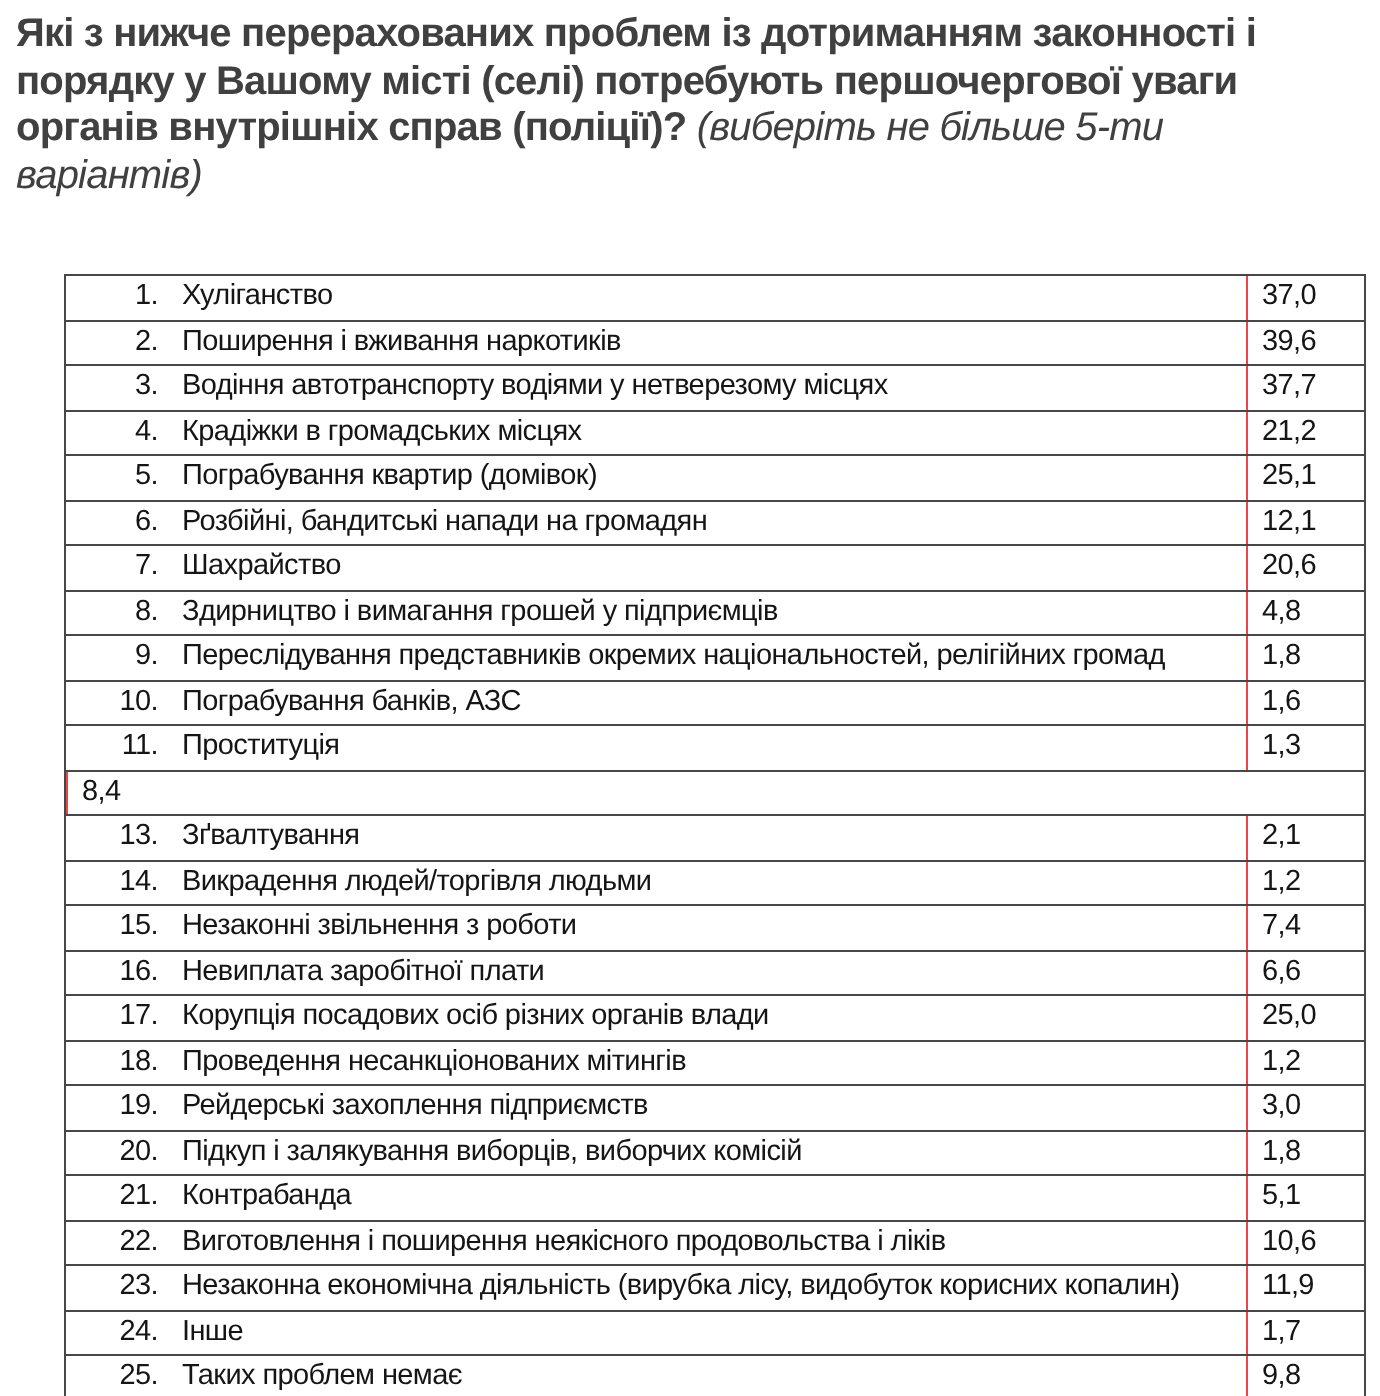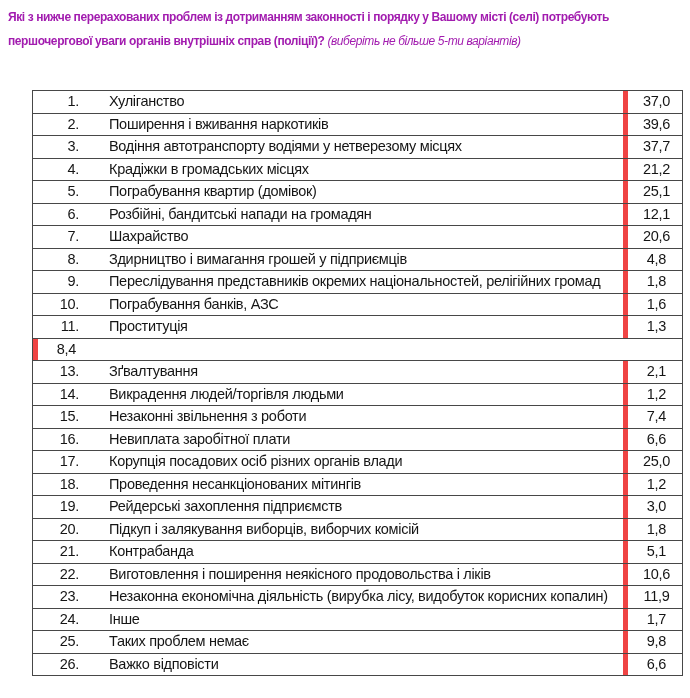--- a/index.html
+++ b/index.html
@@ -18,24 +18,24 @@
     position: relative;
     width: 690px;
     height: 698px;
     background: #ffffff;
   }
   .question {
     margin: 0;
     padding: 6px 6px 0 8px;
     width: 676px;
     box-sizing: border-box;
-    font-size: 12px;
+    font-size: 20px;
     line-height: 23.5px;
     letter-spacing: -0.4px;
-    color: #a21caf;
+    color: #404040;
   }
   .q-bold { font-weight: bold; }
   .q-italic { font-style: italic; font-weight: normal; }
 
   .survey-table {
     margin: 37px 0 0 32px;
     width: 651px;
     box-sizing: border-box;
     border: 1px solid #474747;
     background: #ffffff;
@@ -58,29 +58,29 @@
     align-items: flex-start;
     padding: 1px 6px 1px 2px;
     box-sizing: border-box;
   }
   .num {
     flex: 0 0 44px;
     width: 44px;
     text-align: right;
   }
   .lab {
-    margin-left: 30px;
+    margin-left: 12px;
   }
   .cell-value {
     flex: 0 0 59px;
     width: 59px;
     box-sizing: border-box;
-    border-left: 5px solid #ef4444;
+    border-left: 1px solid #ef4444;
     padding: 1px 4px 1px 7px;
-    text-align: center;
+    text-align: left;
   }
 </style>
 </head>
 <body>
 
 <div class="page">
   <p class="question"><span class="q-bold">Які з нижче перерахованих проблем із дотриманням законності і порядку у Вашому місті (селі) потребують першочергової уваги органів внутрішніх справ (поліції)?</span> <span class="q-italic">(виберіть не більше 5-ти варіантів)</span></p>
 
   <div class="survey-table" id="survey-table">
       <div class="row">

